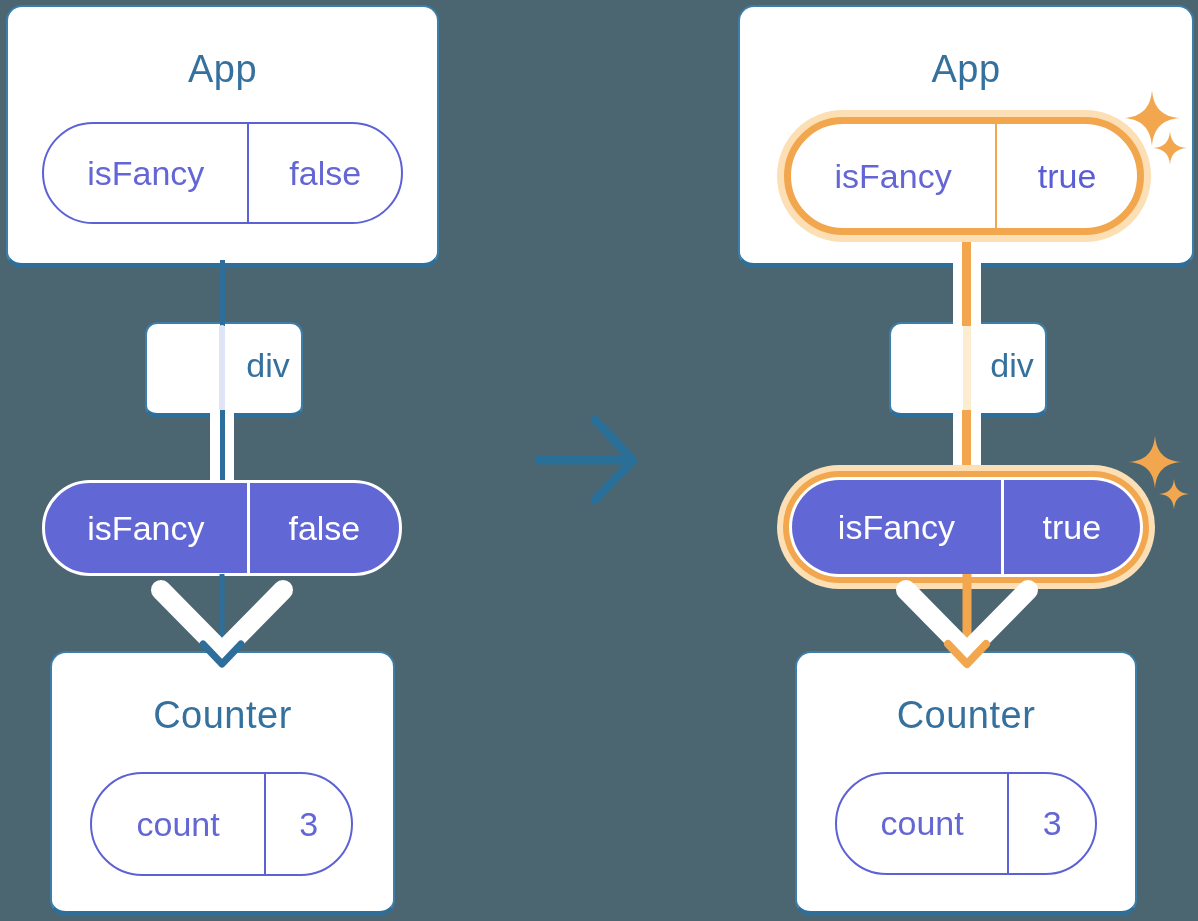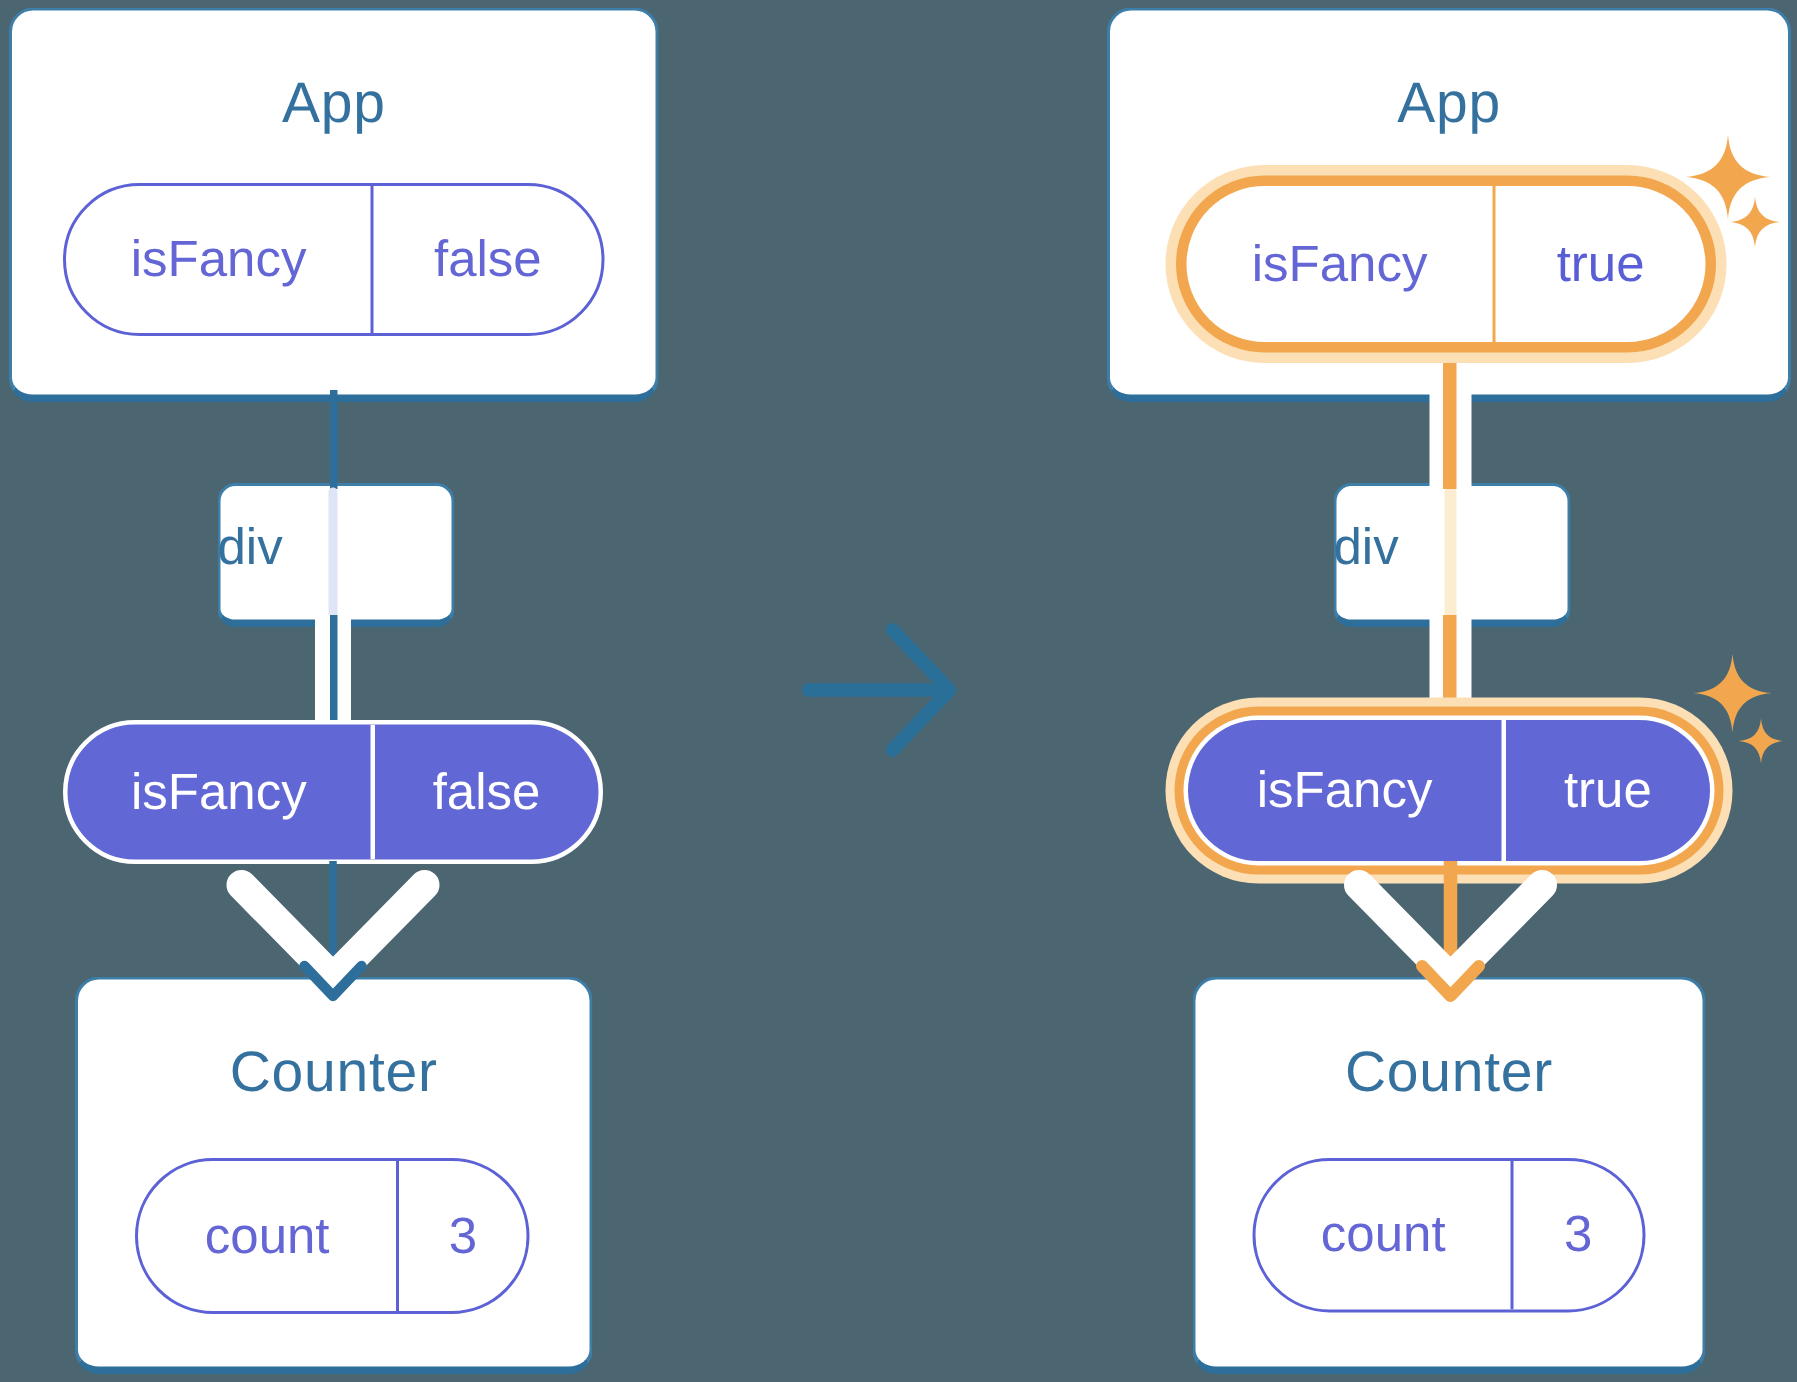--- a/index.html
+++ b/index.html
@@ -14,22 +14,22 @@
     position:absolute;background:#ffffff;
     border:2px solid #3D7EA8;border-bottom:5px solid #2D6F9A;
     border-radius:16px;box-sizing:border-box;z-index:1;
   }
   .node{border-radius:12px;}
   .card-title{
     position:absolute;text-align:center;font-size:38px;font-weight:500;
     color:#35719E;z-index:2;letter-spacing:0.5px;
   }
   .div-label{
-    position:absolute;text-align:left;font-size:34px;font-weight:500;
-    color:#35719E;z-index:3;
+    position:absolute;text-align:center;font-size:34px;font-weight:500;
+    color:#35719E;z-index:3;margin-left:44px;
   }
   
   .pill{
     position:absolute;box-sizing:border-box;display:flex;z-index:4;
     background:#ffffff;border:2.5px solid #5C61D6;border-radius:60px;
     color:#6366D4;font-size:34px;overflow:hidden;
   }
   .pill .seg{display:flex;align-items:center;justify-content:center;box-sizing:border-box;text-align:center;}
   .pill .seg.right{border-left:2.5px solid #5C61D6;}
   

